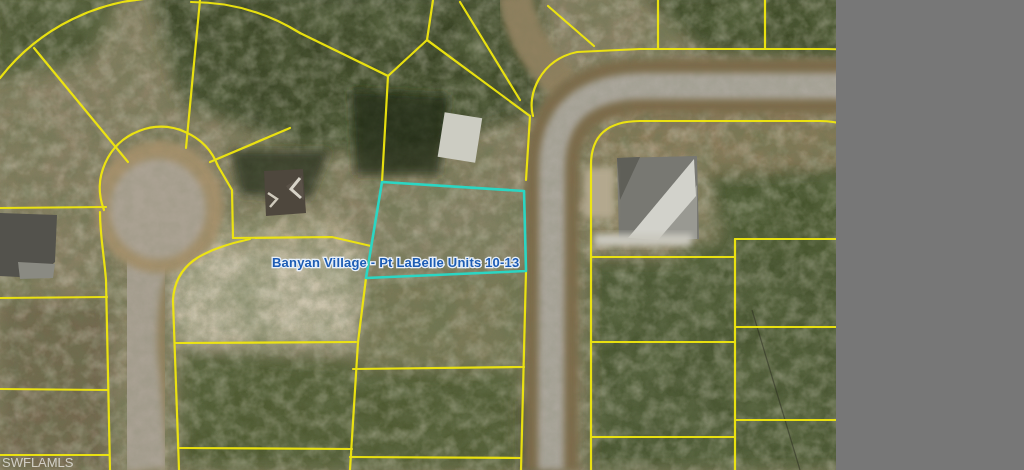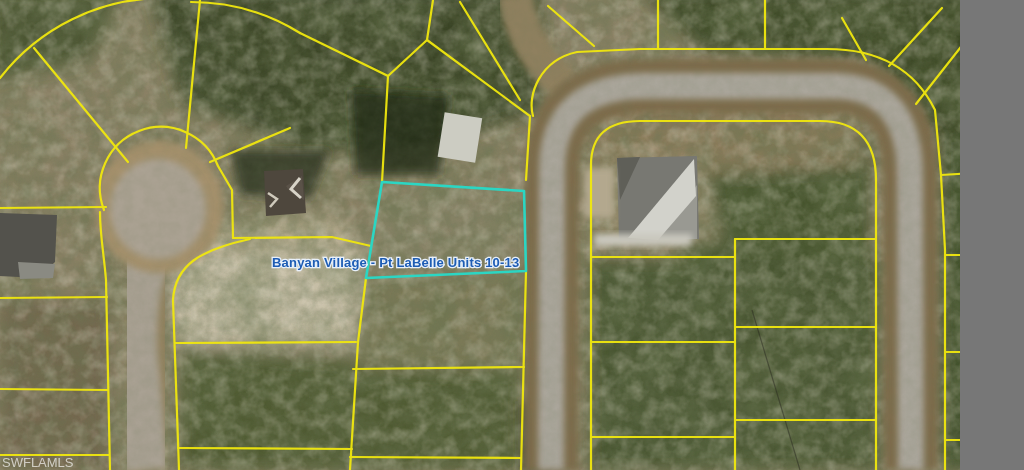--- a/index.html
+++ b/index.html
@@ -1,16 +1,16 @@
 <!DOCTYPE html>
 <html><head>
 <meta charset="utf-8">
 <style>
   html,body{margin:0;padding:0;background:#777;}
-  #map{position:relative;width:960px;height:470px;overflow:hidden;font-family:"Liberation Sans",sans-serif;}
+  #map{position:relative;width:836px;height:470px;overflow:hidden;font-family:"Liberation Sans",sans-serif;}
 </style>
 </head>
 <body>
 
 <div id="map">
 <svg width="1024" height="470" viewBox="0 0 1024 470" xmlns="http://www.w3.org/2000/svg">
 <defs>
   <filter id="soft8" x="-20%" y="-20%" width="140%" height="140%">
           <feGaussianBlur stdDeviation="8"></feGaussianBlur>
         </filter>

